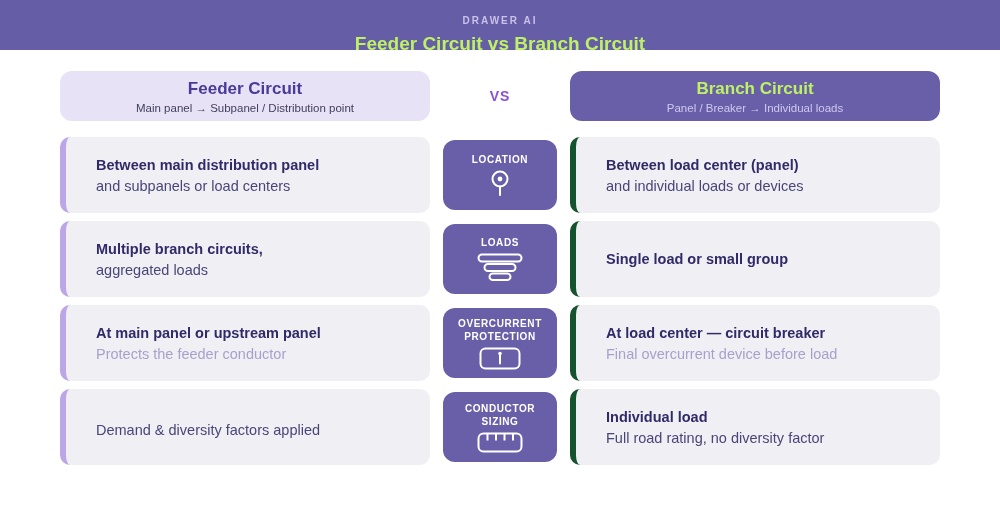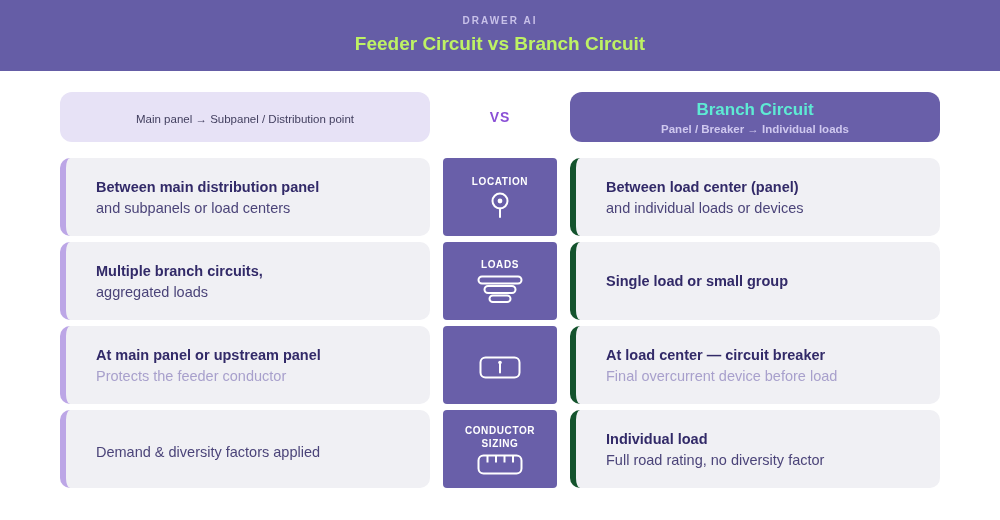--- a/index.html
+++ b/index.html
@@ -1,76 +1,77 @@
 <!DOCTYPE html>
 <html><head>
 <meta charset="utf-8">
 <style>
   * { margin: 0; padding: 0; box-sizing: border-box; }
   html, body { background: #ffffff; }
   body { font-family: "Liberation Sans", "DejaVu Sans", sans-serif; }
   .page { width: 1000px; height: 520px; background: #ffffff; overflow: hidden; position: relative; }
 
   
-  .banner { height: 71px; background: #655da6; text-align: center; padding-top: 15px; }
+  .banner { height: 50px; background: #655da6; text-align: center; padding-top: 15px; }
   .banner .brand { font-size: 10px; font-weight: bold; letter-spacing: 2px; color: #c8c1e9; }
   .banner .title { font-size: 19px; font-weight: bold; color: #bef264; margin-top: 7px; }
 
   
   .content { padding: 0 60px; }
   .grid-row { display: grid; grid-template-columns: 370px 1fr 370px; align-items: stretch; }
 
   
   .head-row { margin-top: 21px; height: 50px; }
   .head-pill { border-radius: 12px; display: flex; flex-direction: column; align-items: center; justify-content: center; }
   .head-pill.left { background: #e7e2f6; }
   .head-pill.right { background: #695fa9; }
   .head-pill.left .h-title { color: #4a3a99; }
   .head-pill.left .h-sub { color: #413e5e; }
-  .head-pill.right .h-title { color: #5eead4; }
-  .head-pill.right .h-sub { color: #cfc8ef; font-weight: bold; }
+  .head-pill.right .h-title { color: #bef264; }
+  .head-pill.right .h-sub { color: #cfc8ef; }
   .h-title { font-size: 17px; font-weight: bold; }
   .h-sub { font-size: 11.5px; margin-top: 3px; }
   .vs-cell { display: flex; align-items: center; justify-content: center; }
   .vs-text { font-size: 14px; font-weight: bold; letter-spacing: 1px; color: #8a4fd6; }
 
   
   .rows { margin-top: 16px; display: flex; flex-direction: column; gap: 8px; }
   .row { height: 76px; }
   .card { background: #f0f0f4; border-radius: 10px; padding-left: 30px; padding-right: 16px;
           display: flex; flex-direction: column; justify-content: center; }
   .card.left-card  { border-left: 6px solid #bca6e6; }
   .card.right-card { border-left: 6px solid #14532d; }
   .line1 { font-size: 14.5px; font-weight: bold; color: #322a68; }
   .line2 { font-size: 14.5px; color: #4b4479; margin-top: 5px; }
   .line2.muted { color: #a8a0cc; }
 
   
   .badge-cell { display: flex; align-items: center; justify-content: center; }
-  .badge { width: 114px; height: 78px; background: #695fa9; border-radius: 4px;
+  .badge { width: 114px; height: 70px; background: #695fa9; border-radius: 12px;
            display: flex; flex-direction: column; align-items: center; justify-content: center; padding: 6px 8px; }
   .badge-label { font-size: 10px; font-weight: bold; letter-spacing: 0.6px; color: #ffffff;
                  text-align: center; line-height: 1.3; }
   .badge-icon { margin-top: 4px; display: flex; align-items: center; justify-content: center; }
   .badge-icon svg { display: block; }
 </style>
 </head>
 <body>
 
 <div class="page">
 
   <div class="banner">
     <div class="brand">DRAWER AI</div>
     <div class="title">Feeder Circuit vs Branch Circuit</div>
   </div>
 
   <div class="content">
 
     <div class="grid-row head-row">
       <div class="head-pill left">
+        <div class="h-title">Feeder Circuit</div>
         <div class="h-sub">Main panel → Subpanel / Distribution point</div>
       </div>
       <div class="vs-cell">
         <div class="vs-text">VS</div>
       </div>
       <div class="head-pill right">
         <div class="h-title">Branch Circuit</div>
         <div class="h-sub">Panel / Breaker → Individual loads</div>
       </div>
     </div>
@@ -122,20 +123,21 @@
         </div>
       </div>
 
       <div class="grid-row row">
         <div class="card left-card">
           <div class="line1">At main panel or upstream panel</div>
           <div class="line2 muted">Protects the feeder conductor</div>
         </div>
         <div class="badge-cell">
           <div class="badge">
+            <div class="badge-label">OVERCURRENT PROTECTION</div>
             <div class="badge-icon">
               <svg width="42" height="23" viewBox="0 0 42 23" fill="none" xmlns="http://www.w3.org/2000/svg">
                 <rect x="1.5" y="1.5" width="39" height="20" rx="5" stroke="#ffffff" stroke-width="2"></rect>
                 <line x1="21" y1="7" x2="21" y2="16.5" stroke="#ffffff" stroke-width="2" stroke-linecap="round"></line>
                 <circle cx="21" cy="6.5" r="1.8" fill="#ffffff"></circle>
               </svg>
             </div>
           </div>
         </div>
         <div class="card right-card">

